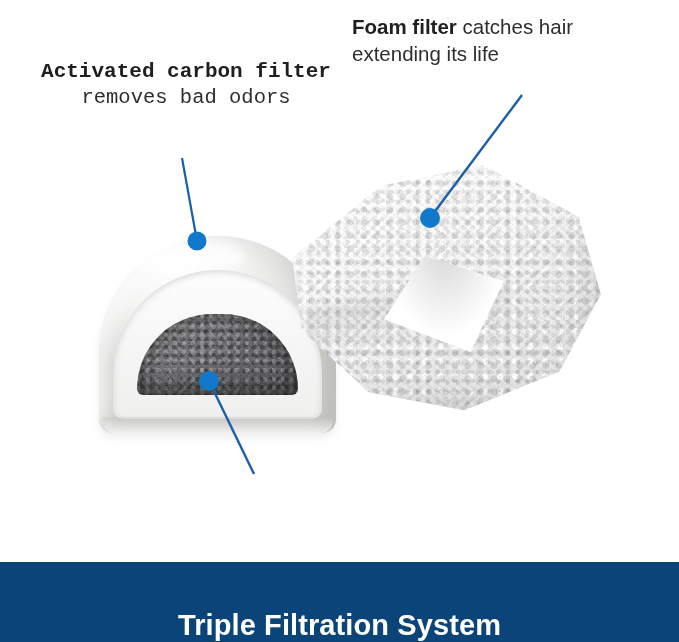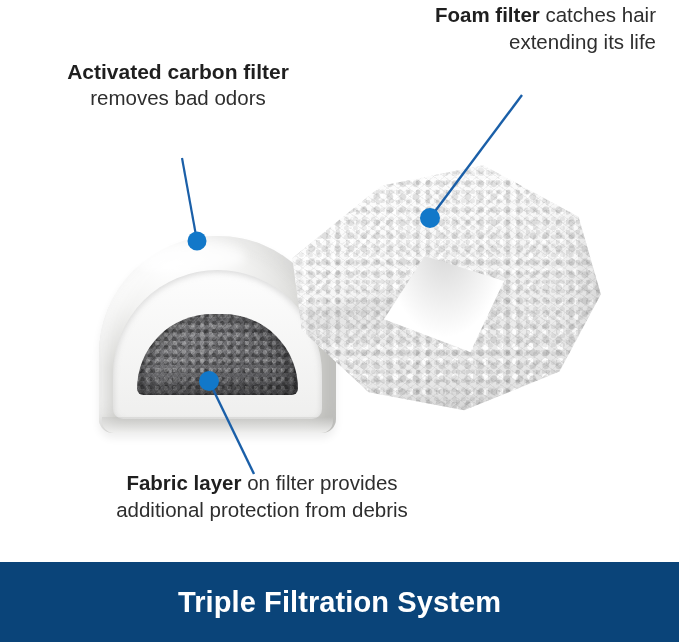--- a/index.html
+++ b/index.html
@@ -9,23 +9,23 @@
     font-family:"Liberation Sans", sans-serif;
     color:#2b2b2b; -webkit-font-smoothing:antialiased;
   }
   #stage { position:absolute; inset:0; background:#ffffff; }
 
   
   .callout { position:absolute; line-height:1.30; color:#2e2e2e; }
   .callout .ln { display:block; white-space:nowrap; }
   .callout b { font-weight:700; color:#1f1f1f; }
 
-  #txt-carbon { left:22px; top:58px; width:312px; text-align:center; font-size:20.5px; }
+  #txt-carbon { left:30px; top:58px; width:312px; text-align:center; font-size:20.5px;font-family:Liberation Mono, monospace; }
   #txt-carbon .ln:first-child { font-size:21px; }
-  #txt-foam   { left:352px; top:2px; width:304px; text-align:right; font-size:20.5px; }
+  #txt-foam   { left:352px; top:14px; width:304px; text-align:left; font-size:20.5px; }
   #txt-fabric { left:52px; top:470px; width:420px; text-align:center; font-size:20.5px; }
 
   
   #leaders { position:absolute; left:0; top:0; width:679px; height:642px; pointer-events:none; }
 
   
   #carbon {
     position:absolute; left:99px; top:236px; width:237px; height:197px;
   }
   #carbon .shell {
@@ -157,22 +157,18 @@
   <div class="callout" id="txt-carbon">
     <span class="ln"><b>Activated carbon filter</b></span>
     <span class="ln">removes bad odors</span>
   </div>
 
   <div class="callout" id="txt-foam">
     <span class="ln"><b>Foam filter</b><span> catches hair</span></span>
     <span class="ln">extending its life</span>
   </div>
 
-  <div class="callout" id="txt-fabric">
-    <span class="ln"><b>Fabric layer</b><span> on filter provides</span></span>
-    <span class="ln">additional protection from debris</span>
-  </div>
 
-  <div id="banner" style="background: rgb(10, 68, 121);">
+  <div id="banner" style="background: rgb(10, 68, 121); align-items: flex-end;">
     <div class="title">Triple Filtration System</div>
   </div>
 
 </div>
 
 </body></html>

